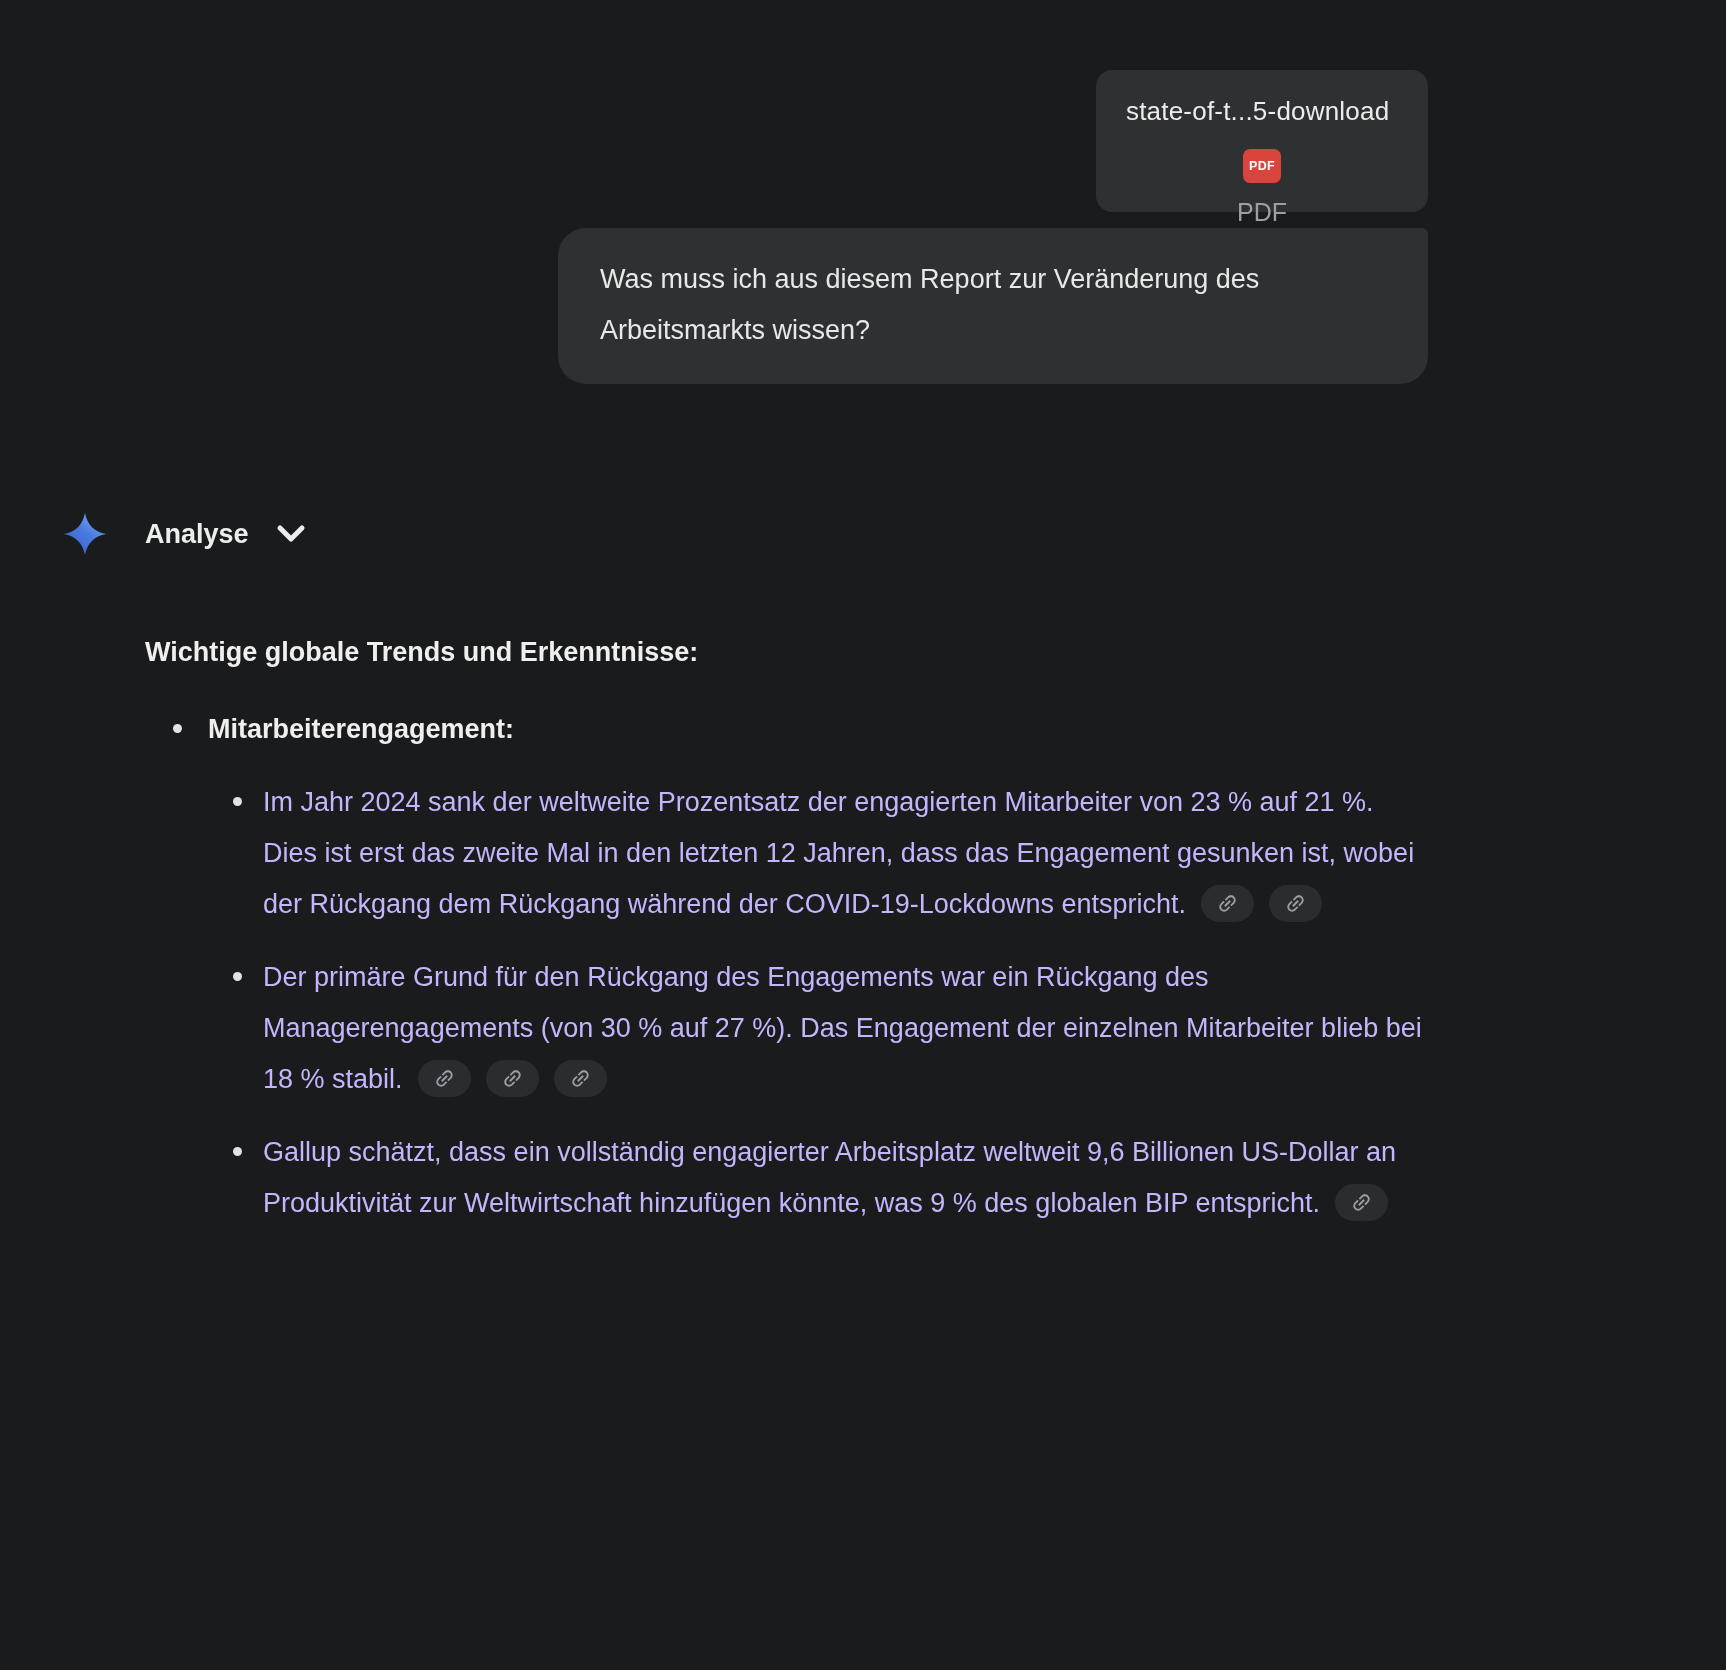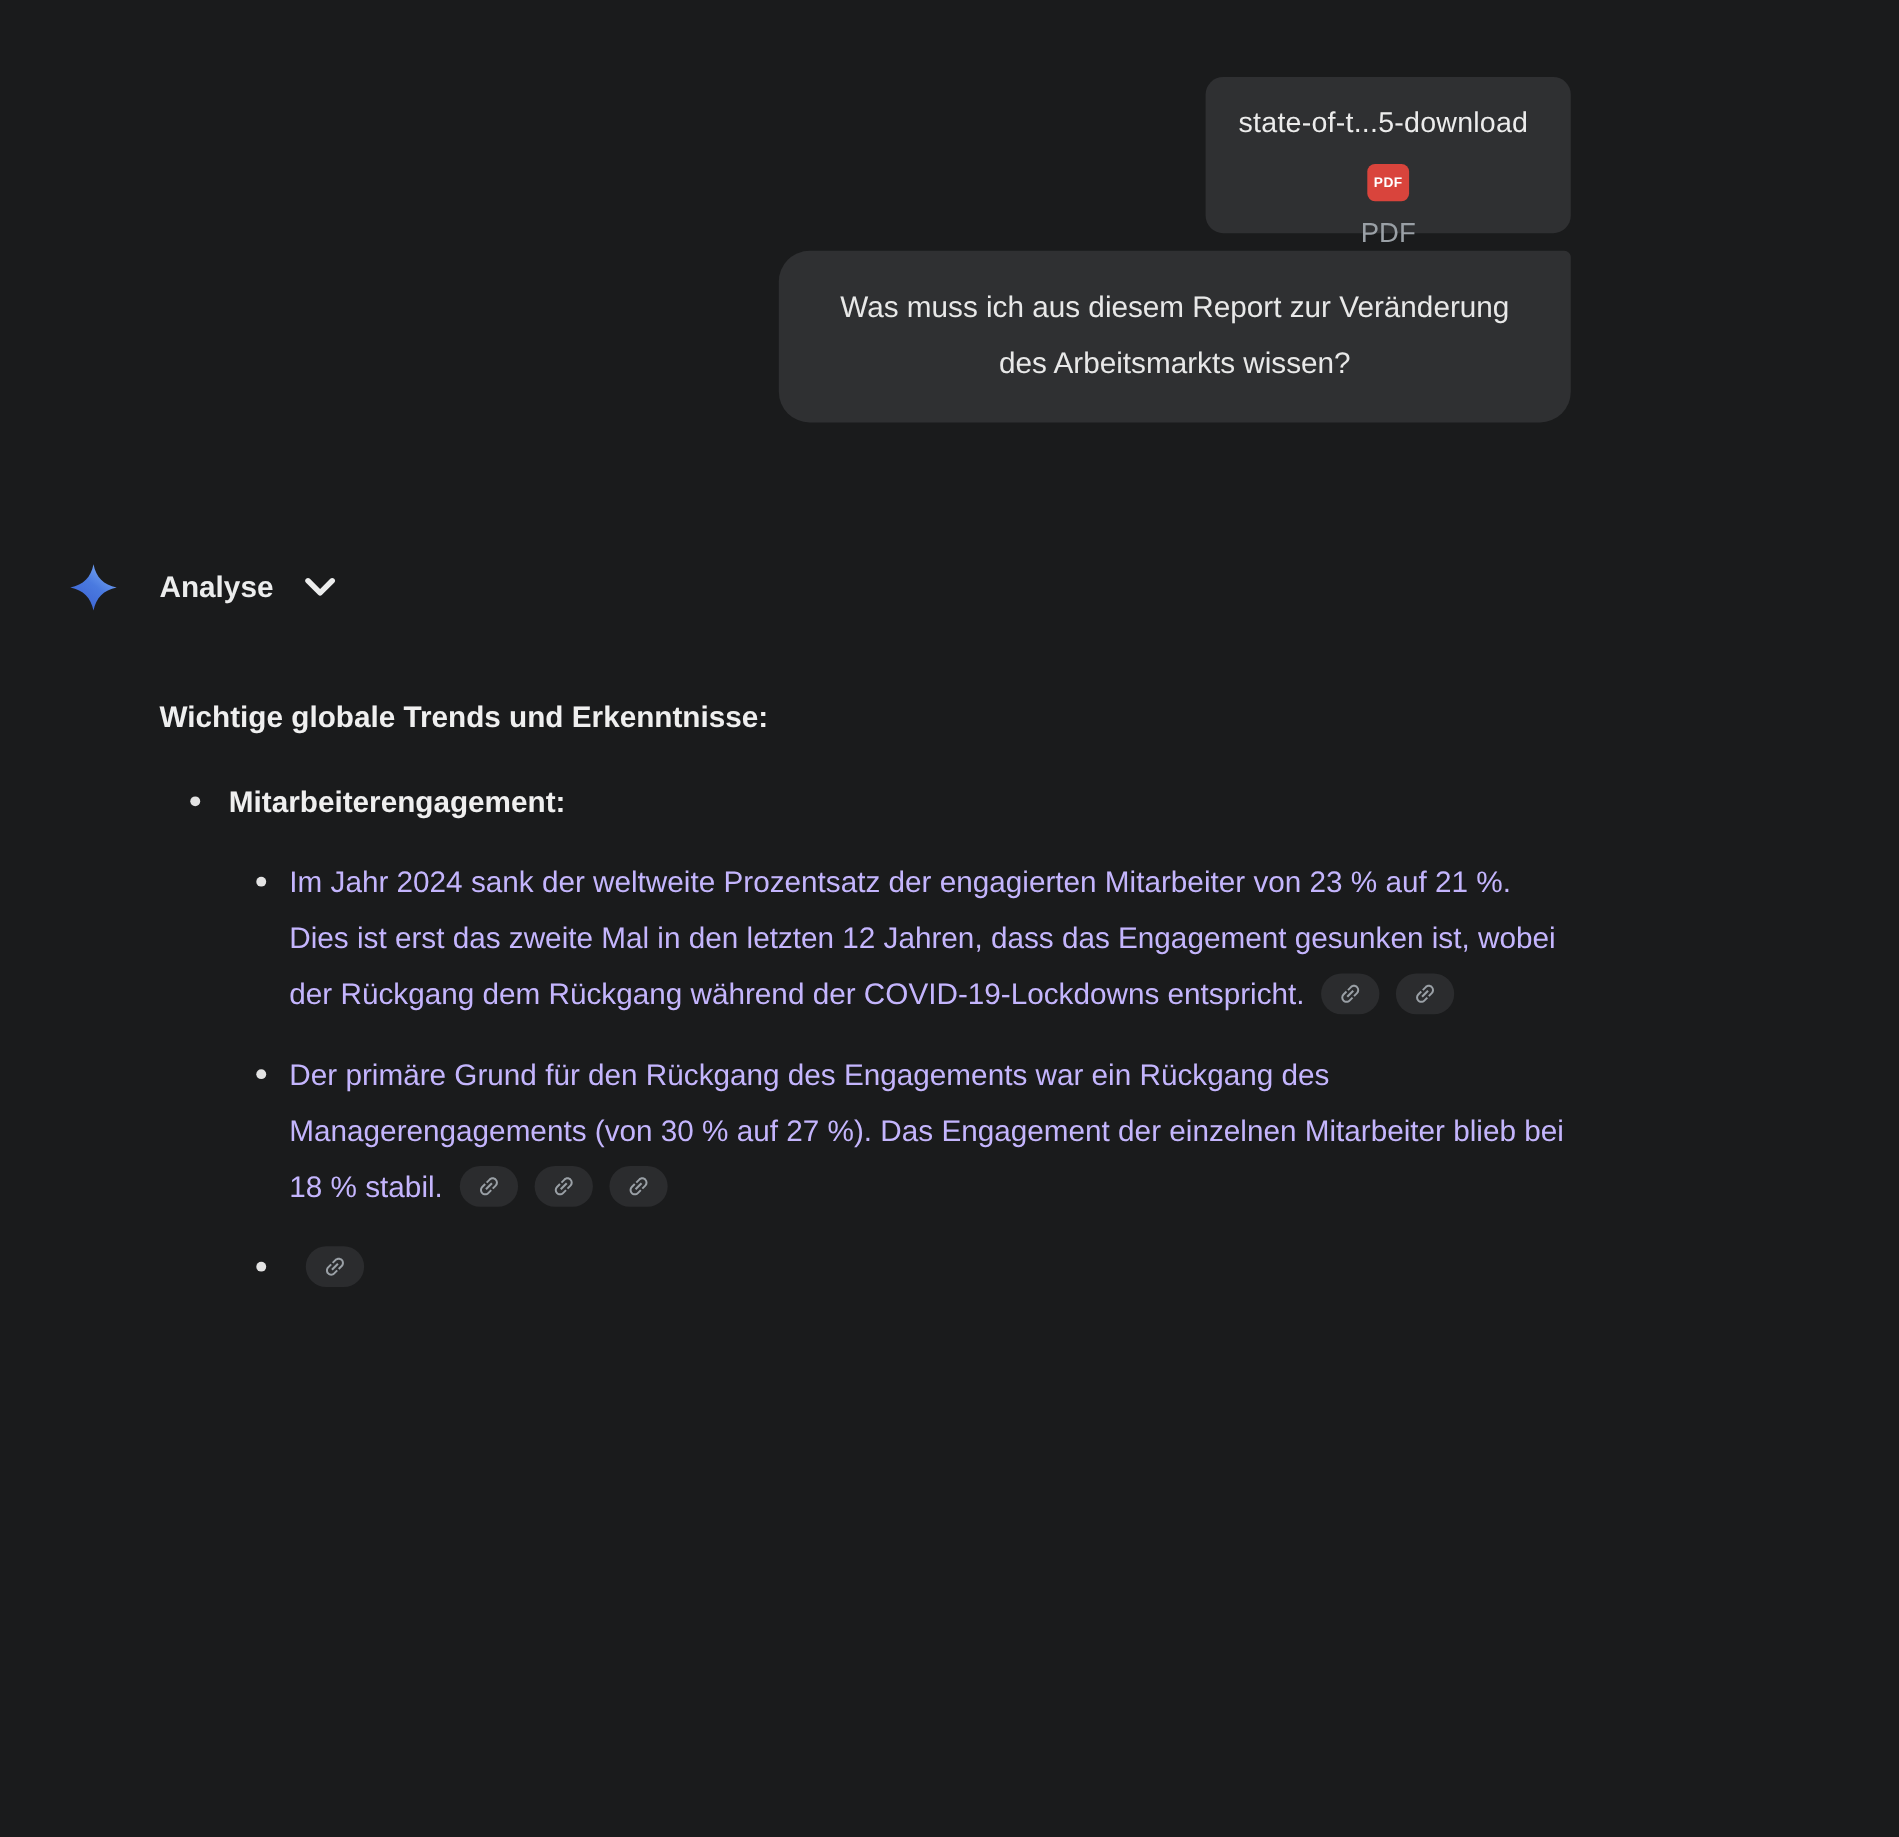--- a/index.html
+++ b/index.html
@@ -30,25 +30,25 @@
   .pdf-badge {
     width: 38px; height: 34px; background: #d9443c; border-radius: 7px;
     display: flex; align-items: center; justify-content: center;
     color: #ffffff; font-weight: 700; font-size: 12.5px; letter-spacing: 0.4px;
   }
   .pdf-label { font-size: 25px; color: #9aa0a6; }
 
   
   .user-bubble {
     position: absolute; top: 228px; right: 298px;
-    width: 720px;
+    width: 870px;
     background: #2f3032;
     border-radius: 28px 6px 28px 28px;
     padding: 26px 42px 28px 42px;
-    font-size: 27px; line-height: 51px; color: #e8e8e8; text-align: center;
+    font-size: 27px; line-height: 51px; color: #e8e8e8;
   }
 
   
   .analyse-row {
     position: absolute; top: 511px; left: 62px;
     display: flex; align-items: center;
     cursor: pointer;
   }
   .sparkle { width: 46px; height: 46px; display: block; }
   .analyse-label { margin-left: 37px; font-size: 27px; font-weight: 700; color: #eceded; }
@@ -149,21 +149,21 @@
               <path fill="#9aa0a6" d="M3.9 12c0-1.71 1.39-3.1 3.1-3.1h4V7H7c-2.76 0-5 2.24-5 5s2.24 5 5 5h4v-1.9H7c-1.71 0-3.1-1.39-3.1-3.1zM8 13h8v-2H8v2zm9-6h-4v1.9h4c1.71 0 3.1 1.39 3.1 3.1s-1.39 3.1-3.1 3.1h-4V17h4c2.76 0 5-2.24 5-5s-2.24-5-5-5z"></path>
             </g>
           </svg>
         </span><span class="chip">
           <svg width="23" height="23" viewBox="0 0 24 24">
             <g transform="rotate(-45 12 12)">
               <path fill="#9aa0a6" d="M3.9 12c0-1.71 1.39-3.1 3.1-3.1h4V7H7c-2.76 0-5 2.24-5 5s2.24 5 5 5h4v-1.9H7c-1.71 0-3.1-1.39-3.1-3.1zM8 13h8v-2H8v2zm9-6h-4v1.9h4c1.71 0 3.1 1.39 3.1 3.1s-1.39 3.1-3.1 3.1h-4V17h4c2.76 0 5-2.24 5-5s-2.24-5-5-5z"></path>
             </g>
           </svg>
         </span></li>
-      <li class="sub-item"><span class="chip">
+      <li class="sub-item"><span class="item-text">Gallup schätzt, dass ein vollständig engagierter Arbeitsplatz weltweit 9,6 Billionen US-Dollar an Produktivität zur Weltwirtschaft hinzufügen könnte, was 9 % des globalen BIP entspricht.</span><span class="chip">
           <svg width="23" height="23" viewBox="0 0 24 24">
             <g transform="rotate(-45 12 12)">
               <path fill="#9aa0a6" d="M3.9 12c0-1.71 1.39-3.1 3.1-3.1h4V7H7c-2.76 0-5 2.24-5 5s2.24 5 5 5h4v-1.9H7c-1.71 0-3.1-1.39-3.1-3.1zM8 13h8v-2H8v2zm9-6h-4v1.9h4c1.71 0 3.1 1.39 3.1 3.1s-1.39 3.1-3.1 3.1h-4V17h4c2.76 0 5-2.24 5-5s-2.24-5-5-5z"></path>
             </g>
           </svg>
         </span></li>
     </ul>
 </div>
 
 </body></html>

